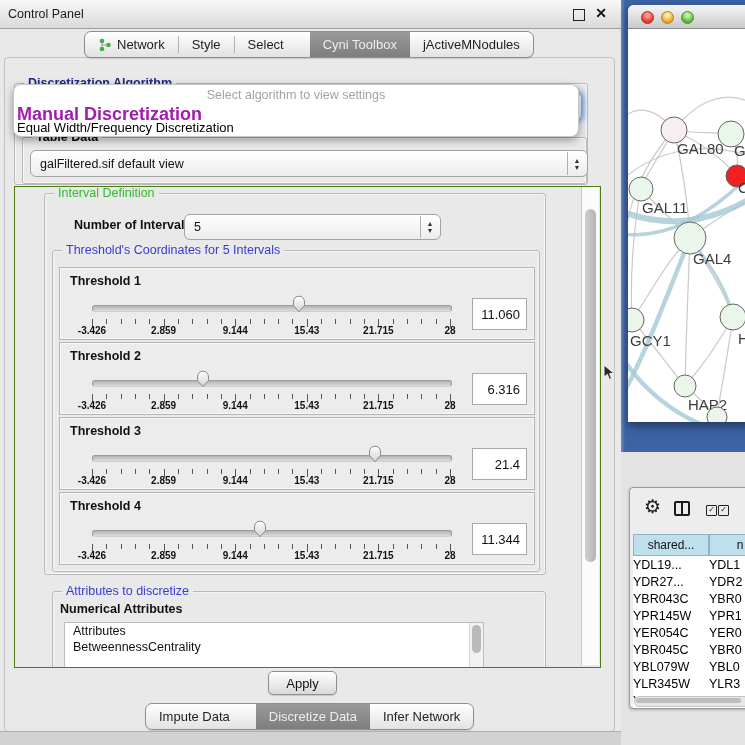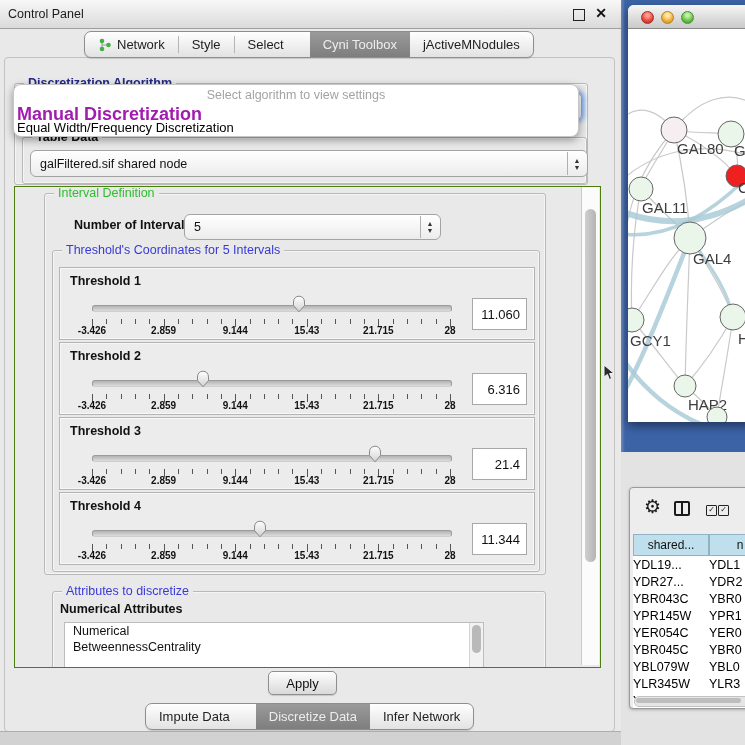--- a/index.html
+++ b/index.html
@@ -176,21 +176,21 @@
   <div id="algo-popup" class="abs">
     <div class="ph">Select algorithm to view settings</div>
     <div class="opt1">Manual Discretization</div>
     <div class="opt2">Equal Width/Frequency Discretization</div>
   </div>
 
   <div id="tabledata-group" class="abs group">
     <div class="gtitle">Table Data</div>
   </div>
   <div id="tabledata-combo" class="abs combo">
-    <span>galFiltered.sif shared node</span>
+    <span>galFiltered.sif default view</span>
     <div class="stepper">
         <span>▲</span>
         <span>▼</span>
       </div>
   </div>
 
   <div id="scrollpane" class="abs">
     <div id="interval-group" class="abs group">
       <div class="gtitle">Interval Definition</div>
       <div id="noi-label" class="abs">Number of Intervals</div>
@@ -390,21 +390,21 @@
             </div>
           </div>
       </div>
     </div>
 
     <div id="attr-group" class="abs group">
       <div class="gtitle">Attributes to discretize</div>
       <div id="attr-heading" class="abs">Numerical Attributes</div>
       <div id="attr-list" class="abs">
         <div id="attr-items">
-            <div class="attr-item">Numerical</div>
+            <div class="attr-item">Attributes</div>
             <div class="attr-item">BetweennessCentrality</div>
           </div>
         <div id="attr-scroll">
             <div class="thumb"></div>
           </div>
       </div>
     </div>
 
     <div id="vscroll">
       <div class="thumb"></div>

